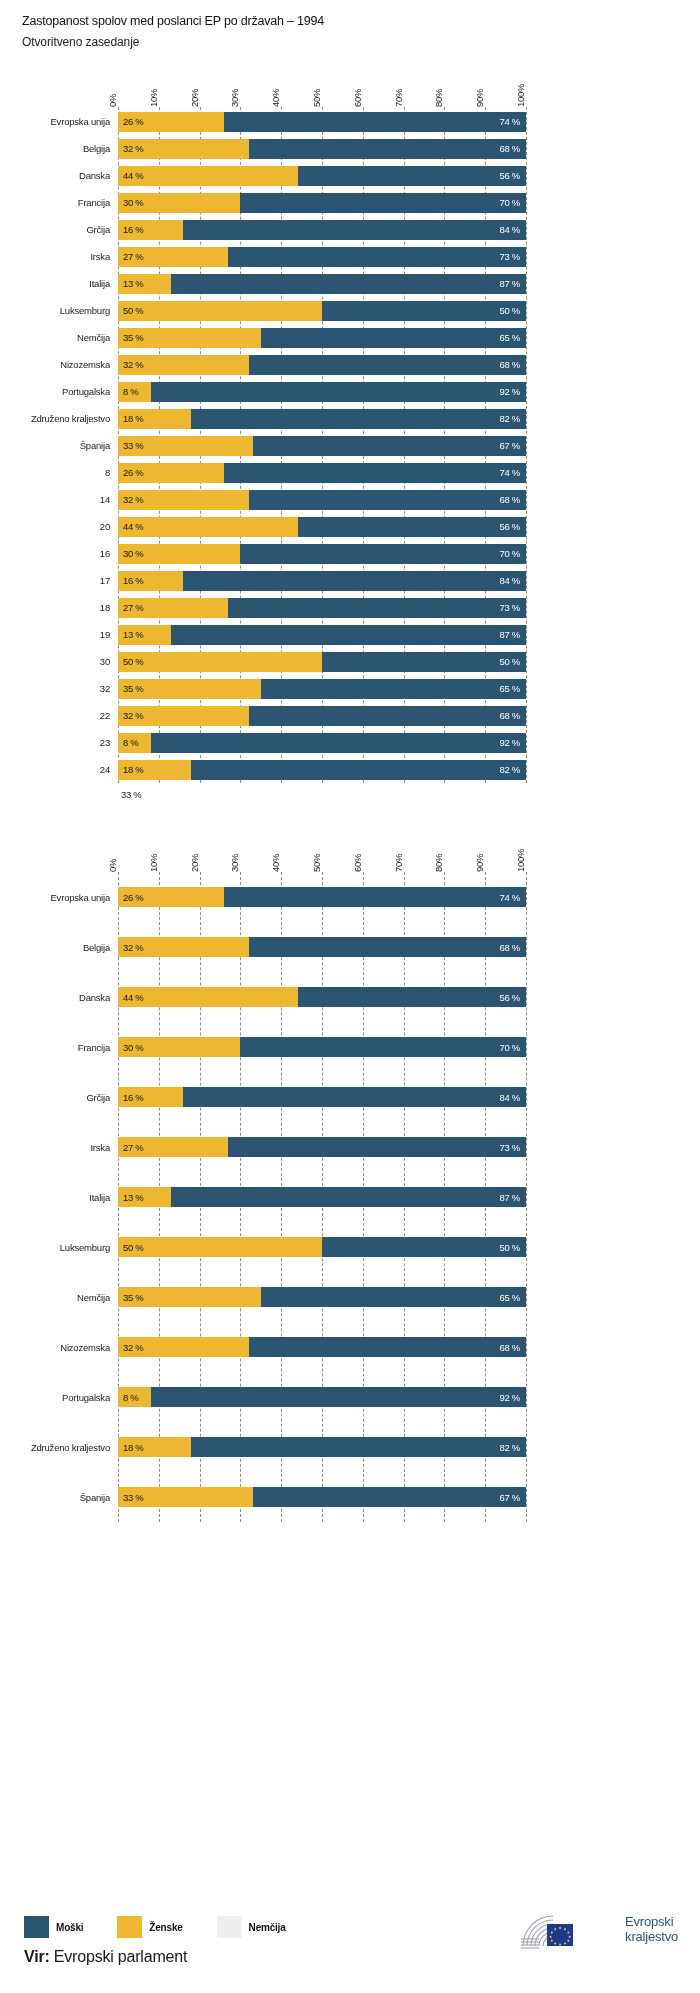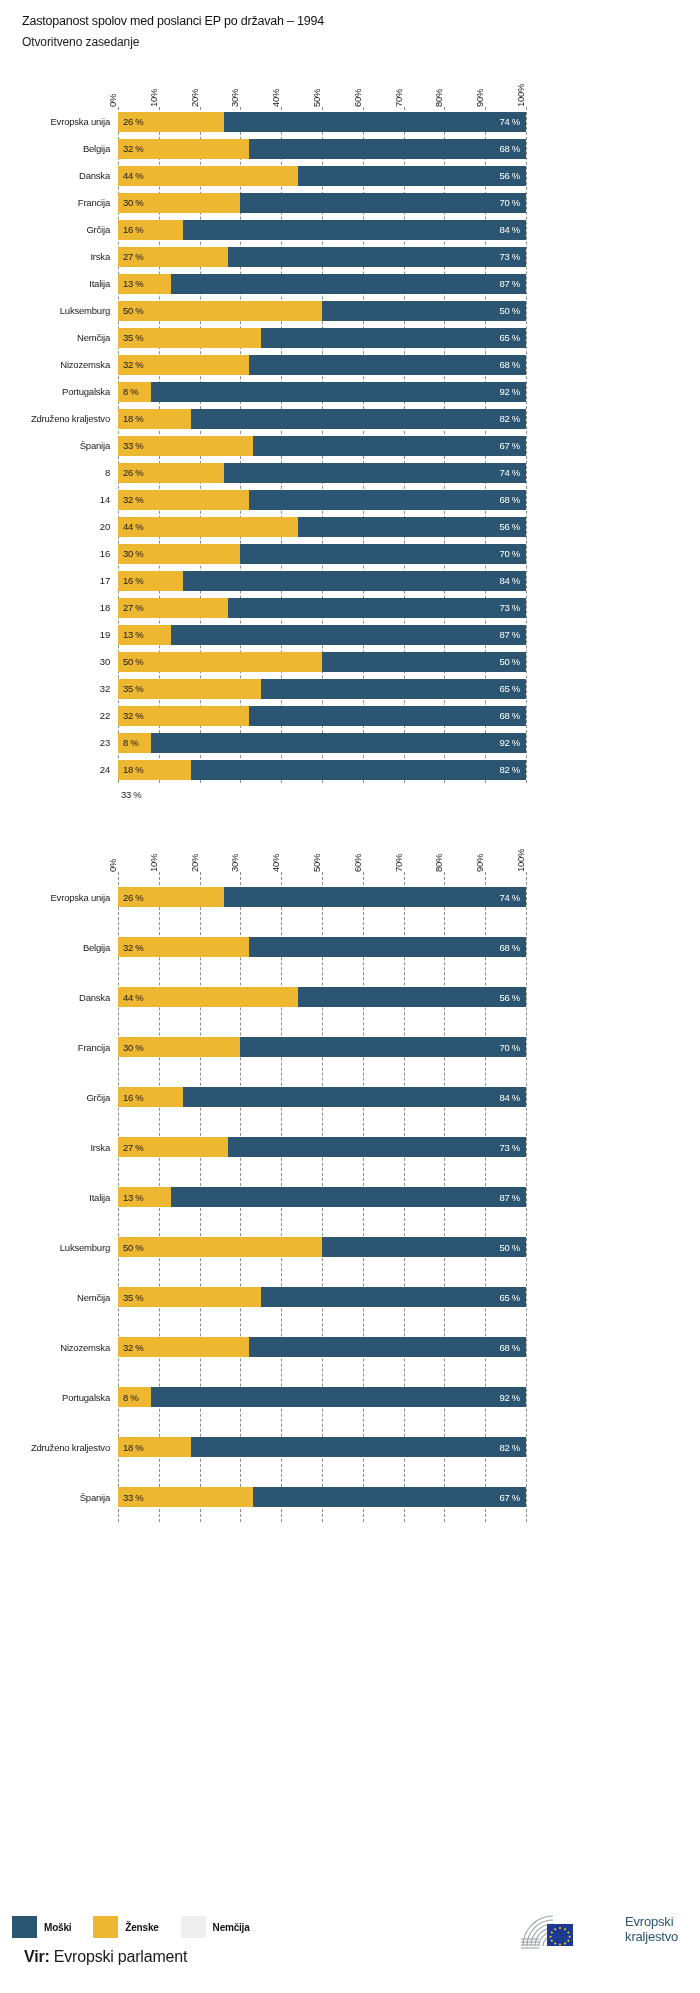--- a/index.html
+++ b/index.html
@@ -45,21 +45,21 @@
   #chart1-plot{padding-top:1px;}
 
   
   #chart2 .row{height:50px;}
   #chart2 .bar-wrap{height:20px;}
 
   .stray-note{margin-left:121px;font-size:9.5px;color:#1a1a1a;padding-top:6px;letter-spacing:-0.3px;}
 
   
   #footer{position:absolute;left:0;bottom:0;width:700px;height:105px;}
-  #legend{position:absolute;left:12px;top:28px;display:flex;align-items:center;gap:0;text-align:right;}
+  #legend{position:absolute;left:24px;top:28px;display:flex;align-items:center;gap:12px;text-align:right;}
   .legend-item{display:flex;align-items:center;margin-right:22px;}
   .legend-swatch{width:25px;height:22px;margin-right:7px;}
   .legend-text{font-size:10px;font-weight:bold;color:#111;letter-spacing:-0.2px;}
   #source-line{position:absolute;left:24px;top:60px;font-size:16px;color:#1a1a1a;letter-spacing:-0.2px;}
   #source-label{font-weight:bold;}
   #ep-logo{position:absolute;right:22px;top:20px;display:flex;align-items:center;gap:36px;}
   #ep-logo-mark{width:62px;height:42px;margin-right:8px;position:relative;}
   #ep-logo-text{font-size:13px;line-height:15px;color:#2B5570;letter-spacing:-0.2px;}
 </style>
 </head>

